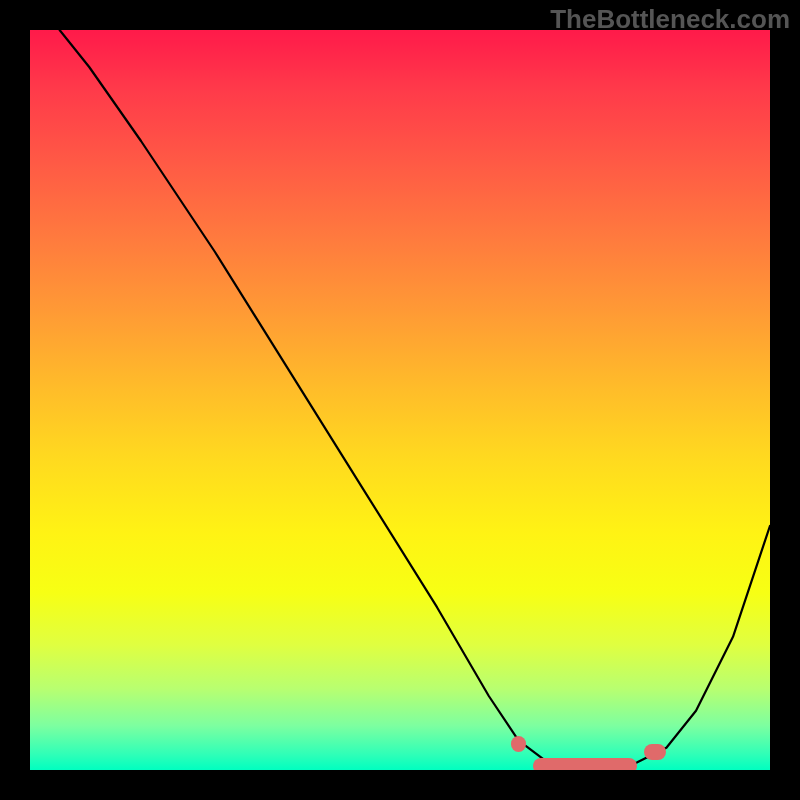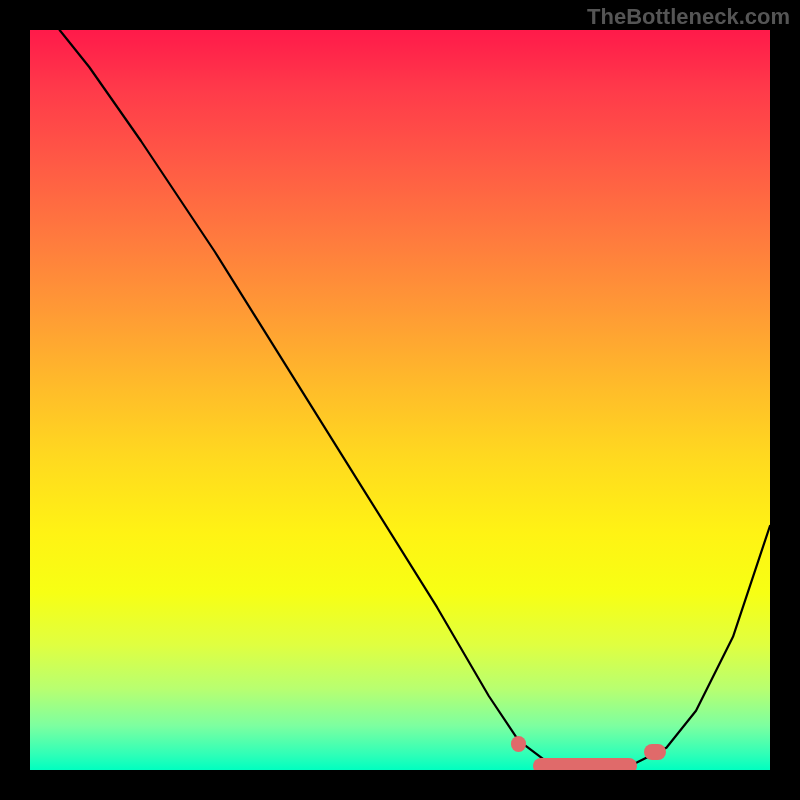--- a/index.html
+++ b/index.html
@@ -9,21 +9,21 @@
     width: 800px;
     height: 800px;
     background: #000;
   }
   .watermark {
     position: absolute;
     top: 4px;
     right: 10px;
     color: #555;
     font-family: Arial, Helvetica, sans-serif;
-    font-size: 22px;
+    font-size: 26px;
     font-weight: bold;
     z-index: 10;
   }
   .plot-area {
     position: absolute;
     left: 30px;
     top: 30px;
     width: 740px;
     height: 740px;
     overflow: hidden;

